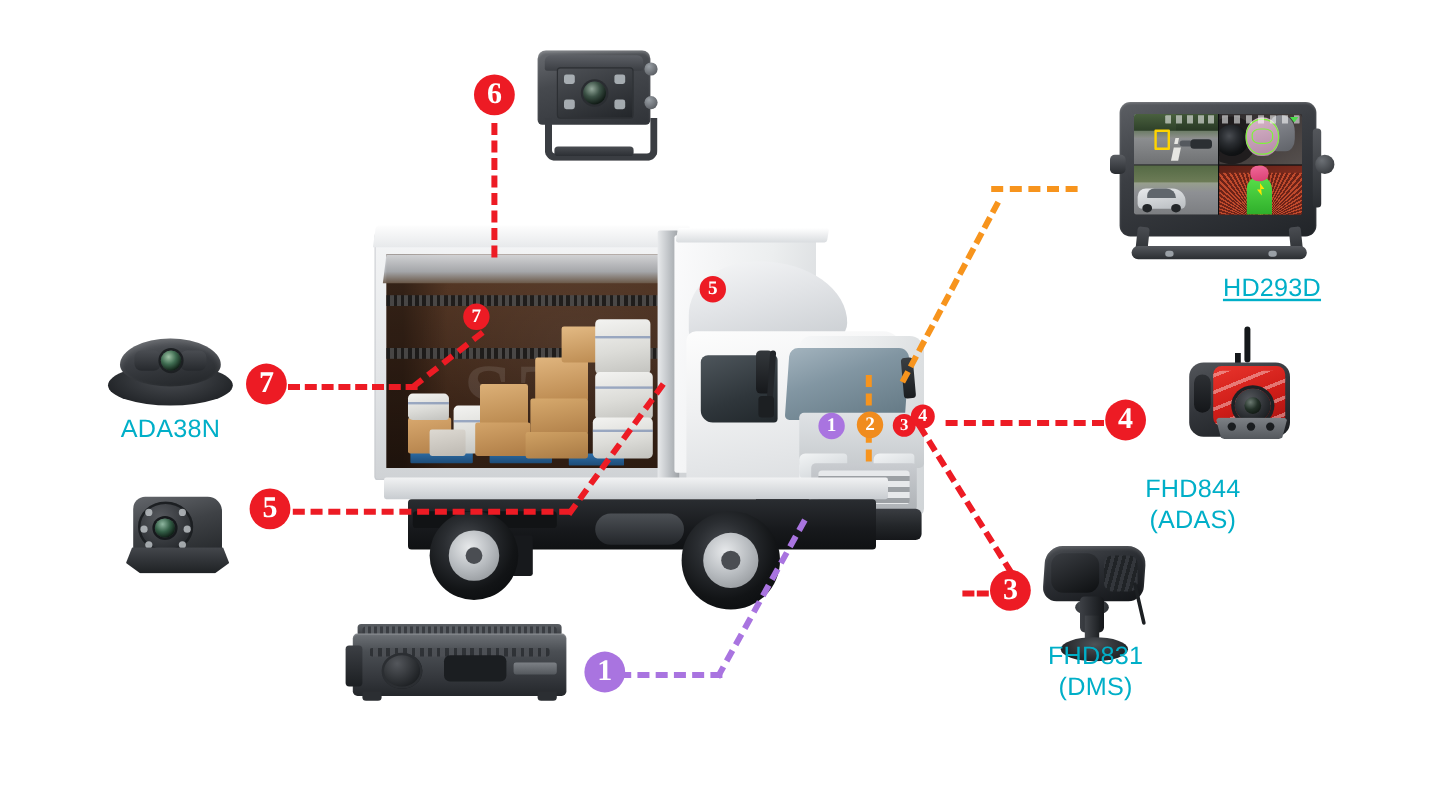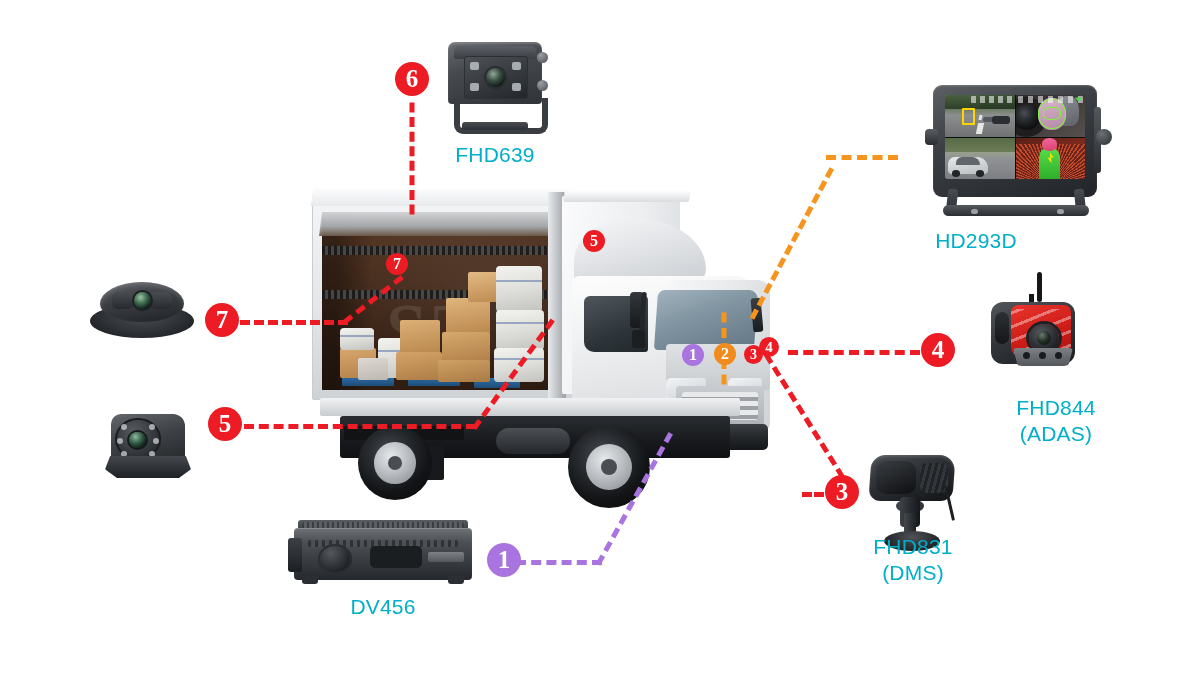--- a/index.html
+++ b/index.html
@@ -648,29 +648,29 @@
     <div class="led l1"></div>
       <div class="led l2"></div>
       <div class="led l3"></div>
       <div class="led l4"></div>
     <div class="lens"></div>
     <div class="bracket"></div>
       <div class="foot"></div>
     <div class="knob k1"></div>
       <div class="knob k2"></div>
   </div>
-  <div class="plabel" style="left:420px;top:142px;width:150px;">FHD639</div>
 
   <div class="camADA" style="left:90px;top:278px;">
     <div class="base"></div>
       <div class="dome"></div>
     <div class="pad pl"></div>
       <div class="pad pr"></div>
       <div class="lens"></div>
   </div>
+  <div class="plabel" style="left:67px;top:345px;width:150px;">ADA38N</div>
 
   <div class="cam410" style="left:103px;top:412px;">
     <div class="body"></div>
     <div class="ring"></div>
     <div class="d d1"></div>
       <div class="d d2"></div>
       <div class="d d3"></div>
     <div class="d d4"></div>
       <div class="d d5"></div>
       <div class="d d6"></div>
@@ -683,21 +683,20 @@
       <div class="topfins"></div>
     <div class="chassis"></div>
     <div class="vent"></div>
     <div class="sidecap"></div>
     <div class="dial"></div>
       <div class="pad"></div>
       <div class="slot"></div>
     <div class="leg legL"></div>
       <div class="leg legR"></div>
   </div>
-  <div class="plabel" style="left:308px;top:594px;width:150px;">DV456</div>
 
   <div class="cam831" style="left:862px;top:455px;">
     <div class="head"></div>
       <div class="face"></div>
       <div class="ridge"></div>
     <div class="wire"></div>
     <div class="joint"></div>
       <div class="neck"></div>
       <div class="stem"></div>
       <div class="foot"></div>
@@ -710,21 +709,21 @@
     <div class="shell"></div>
     <div class="redface"></div>
     <div class="sidevent"></div>
     <div class="lensring"></div>
       <div class="lens"></div>
     <div class="basebar"></div>
     <div class="hole h1"></div>
       <div class="hole h2"></div>
       <div class="hole h3"></div>
   </div>
-  <div class="plabel" style="left:976px;top:395px;width:160px;"><span>FHD844</span><br><span>(ADAS)</span></div>
+  <div class="plabel" style="left:914px;top:395px;width:160px;"><span>FHD844</span><br><span>(ADAS)</span></div>
 
   <div class="monitor" style="left:925px;top:85px;">
     <div class="bezel"></div>
     <div class="screen">
       <div class="q q1">
         <div class="tree treeL"></div>
           <div class="tree treeR"></div>
         <div class="road"></div>
           <div class="lane"></div>
           <div class="lane2"></div>
@@ -758,15 +757,15 @@
     </div>
     <div class="btncol"></div>
     <div class="knobR"></div>
     <div class="knobL"></div>
     <div class="standL"></div>
     <div class="standR"></div>
     <div class="foot"></div>
     <div class="foothole fh1"></div>
       <div class="foothole fh2"></div>
   </div>
-  <div class="plabel" style="left:901px;top:228px;width:150px;">HD293D</div>
+  <div class="plabel" style="left:985px;top:228px;width:150px;text-decoration:underline;">HD293D</div>
 
 </div>
 
 </body></html>

